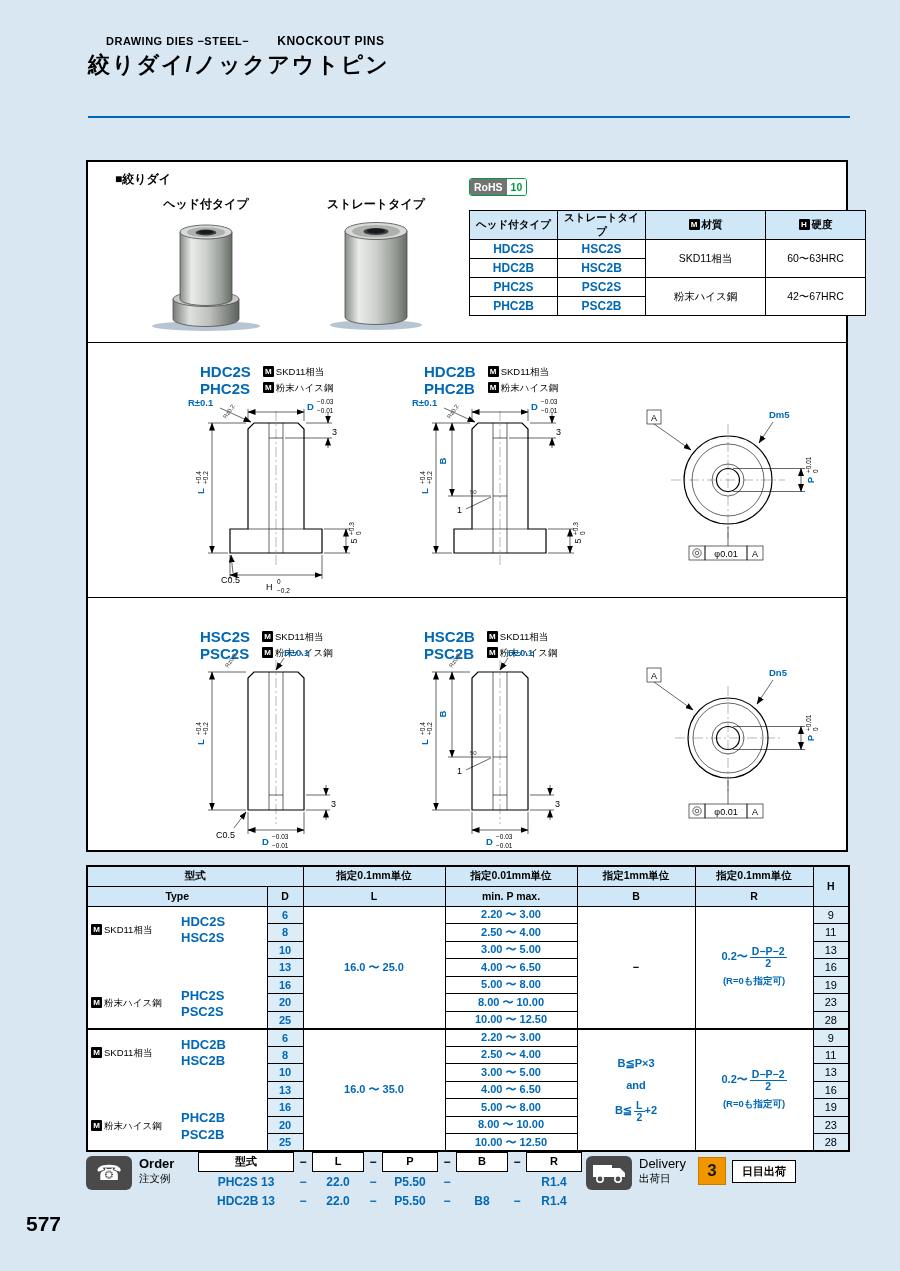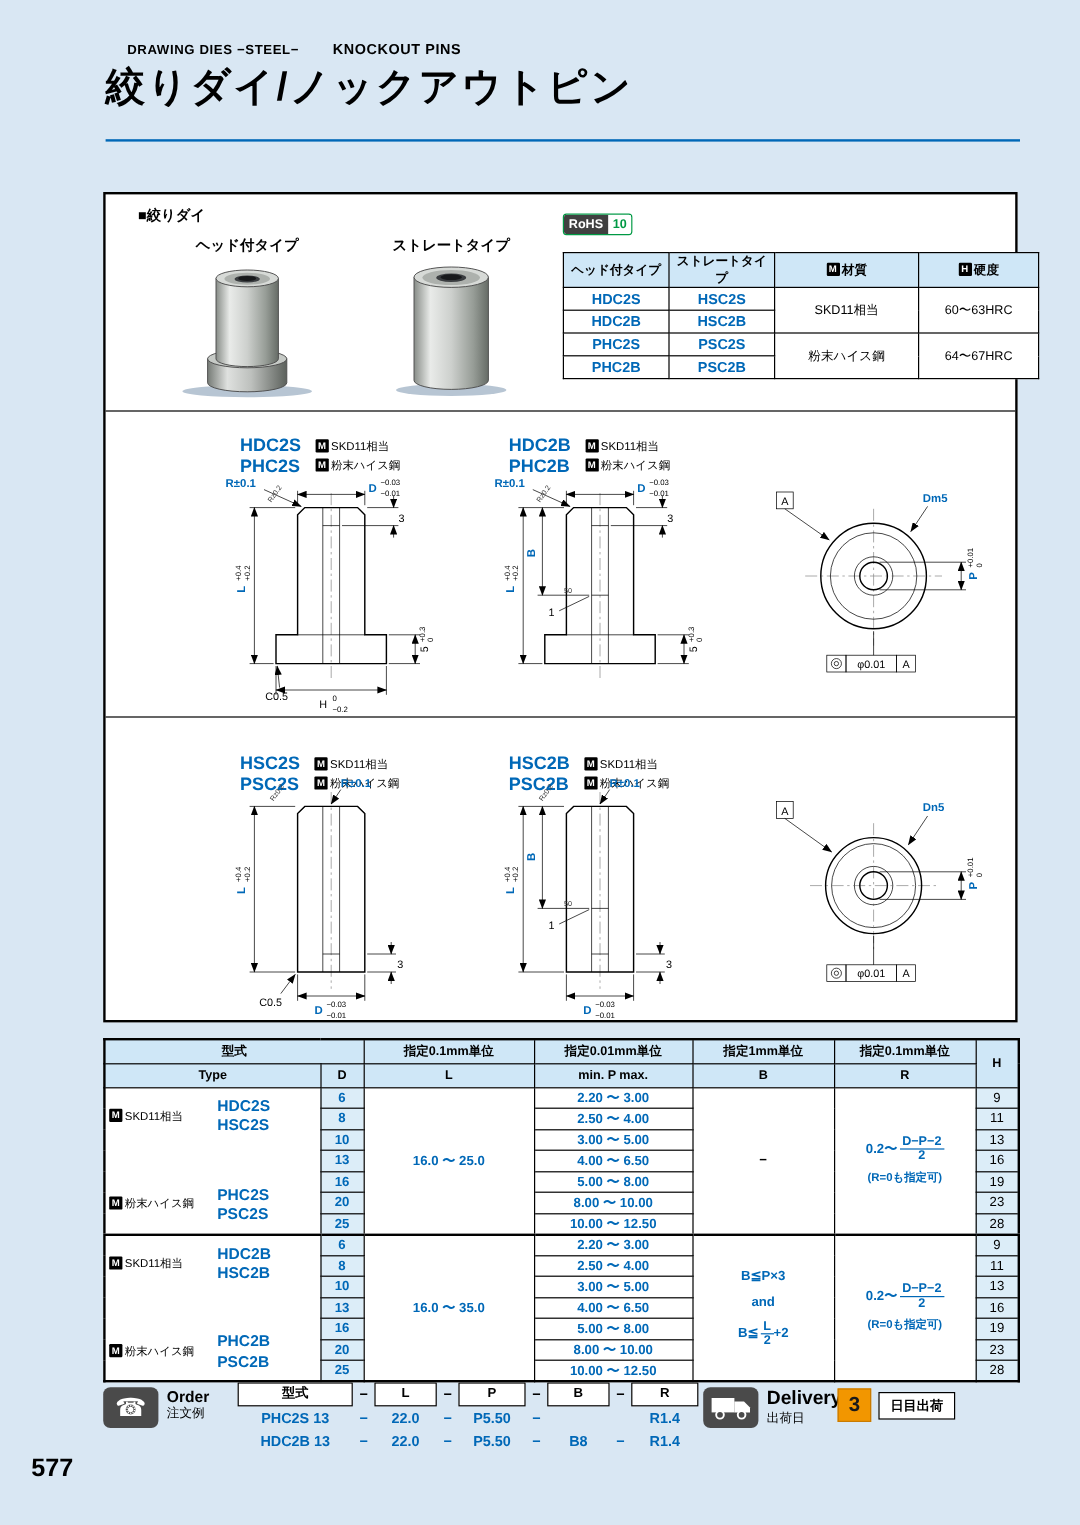--- a/index.html
+++ b/index.html
@@ -3,37 +3,37 @@
 <meta charset="utf-8">
 <style>
   *{margin:0;padding:0;box-sizing:border-box;}
   html,body{width:900px;height:1271px;}
   body{position:relative;background:#d9e7f3;font-family:"Liberation Sans",sans-serif;color:#000;overflow:hidden;}
 
   
   .hdr{position:absolute;left:88px;top:34px;width:762px;}
   .hdr-eyebrow{font-size:11px;font-weight:bold;letter-spacing:.5px;margin-left:18px;}
   .hdr-eyebrow .e2{margin-left:28px;font-size:12px;}
-  .hdr-title{font-size:33px;font-weight:bold;letter-spacing:2px;margin-top:2px;}
+  .hdr-title{font-size:22px;font-weight:bold;letter-spacing:2px;margin-top:2px;}
   .hdr-sub{font-size:14px;font-weight:bold;}
   .hdr-rule{position:absolute;left:88px;top:116px;width:762px;height:2px;background:#0068b7;}
 
   
   .mainbox{position:absolute;left:86px;top:160px;width:762px;height:692px;background:#fff;border:2px solid #000;}
   .sec{position:absolute;left:0;width:100%;}
   .sec1{top:4px;height:180px;margin-left:21px;}
   .sec2{top:180px;height:255px;border-top:1.5px solid #000;}
   .sec3{top:435px;height:257px;border-top:1.5px solid #000;}
   .sec-label{position:absolute;left:6px;top:5px;font-size:12px;font-weight:bold;}
 
   .photo{position:absolute;width:150px;text-align:center;}
   .plabel{font-size:12px;font-weight:bold;margin-bottom:2px;}
 
   .rohs{position:absolute;left:360px;top:12px;display:inline-flex;border:1px solid #009944;border-radius:3px;overflow:hidden;font-weight:bold;line-height:14px;}
-  .rohs .r1{background:#404040;color:#fff;padding:1px 4px;font-size:10.5px;}
+  .rohs .r1{background:#737373;color:#fff;padding:1px 4px;font-size:10.5px;}
   .rohs .r2{background:#fff;color:#009944;padding:1px 4px;font-size:10.5px;}
 
   .ttable{position:absolute;left:360px;top:44px;border-collapse:collapse;background:#fff;}
   .ttable th,.ttable td{border:1px solid #000;text-align:center;padding:0 3px;font-size:10.5px;}
   .ttable th{background:#cfe7f7;height:20px;}
   .ttable td{height:19px;}
   .ttable td.code{color:#0068b7;font-weight:bold;font-size:12px;}
 
   .mk{display:inline-block;background:#000;color:#fff;width:11px;height:11px;line-height:11px;text-align:center;font-size:8px;font-weight:bold;border-radius:1px;margin-right:2px;vertical-align:1px;}
 
@@ -83,21 +83,21 @@
   .olabels{position:absolute;left:53px;top:6px;line-height:1.25;}
   .olabels .en{font-weight:bold;font-size:13px;}
   .olabels .jp{font-size:10.5px;}
   .oformula{position:absolute;left:112px;top:2px;display:grid;grid-template-columns:96px 18px 52px 18px 56px 18px 52px 18px 56px;row-gap:1px;align-items:center;justify-items:center;}
   .obox{border:1.5px solid #000;width:100%;height:20px;line-height:17px;text-align:center;font-size:11px;font-weight:bold;background:#fff;}
   .odash{font-weight:bold;font-size:12px;}
   .oval{color:#0068b7;font-weight:bold;font-size:12px;height:18px;line-height:18px;}
   .ovdash{color:#0068b7;font-weight:bold;font-size:12px;}
   .dicon{position:absolute;left:500px;top:6px;width:46px;height:34px;background:#4a4a4a;border-radius:6px;display:flex;align-items:center;justify-content:center;}
   .dlabels{position:absolute;left:553px;top:6px;line-height:1.25;}
-  .dlabels .en{font-weight:bold;font-size:16px;}
+  .dlabels .en{font-weight:normal;font-size:13px;}
   .dlabels .jp{font-size:10.5px;}
   .dday{position:absolute;left:612px;top:7px;width:28px;height:28px;background:#f29600;border:1px solid #c97b00;color:#1a1a1a;font-weight:bold;font-size:17px;line-height:26px;text-align:center;}
   .dnote{position:absolute;left:646px;top:10px;border:1.5px solid #000;background:#fff;font-size:11px;font-weight:bold;padding:3px 9px;}
 
   .pageno{position:absolute;left:26px;top:1212px;font-size:21px;font-weight:bold;}
 </style>
 </head>
 <body>
 
 <div class="hdr">
@@ -191,21 +191,21 @@
           <td rowspan="2">60〜63HRC</td>
         </tr>
         <tr>
           <td class="code">HDC2B</td>
           <td class="code">HSC2B</td>
         </tr>
         <tr>
           <td class="code">PHC2S</td>
           <td class="code">PSC2S</td>
           <td rowspan="2">粉末ハイス鋼</td>
-          <td rowspan="2">64〜67HRC</td>
+          <td rowspan="2">42〜67HRC</td>
         </tr>
         <tr>
           <td class="code">PHC2B</td>
           <td class="code">PSC2B</td>
         </tr>
       </tbody>
     </table>
   </div>
 
   <div class="sec sec2">

